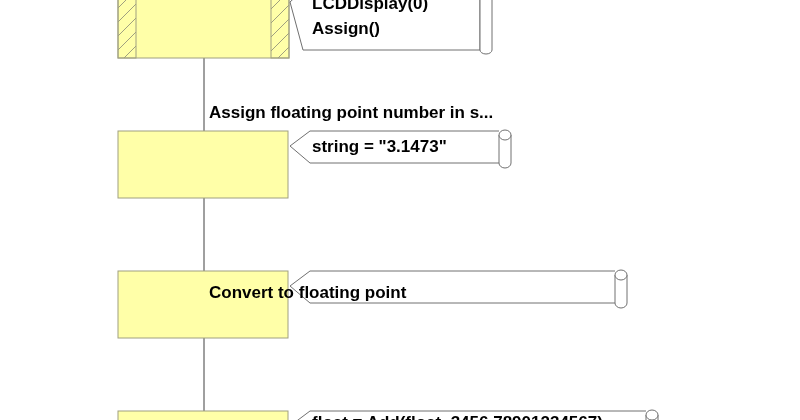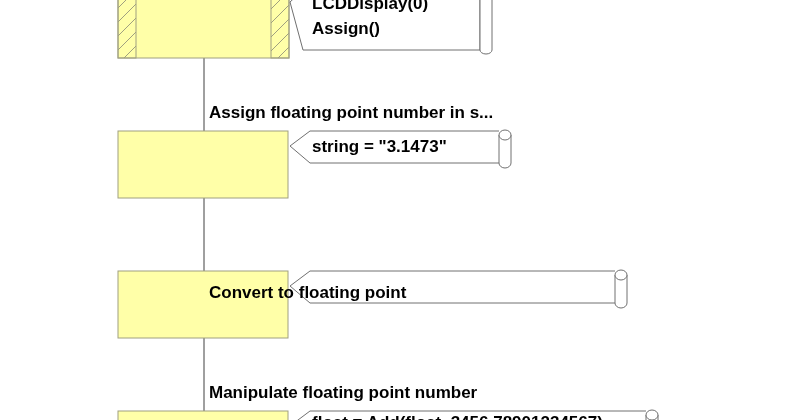--- a/index.html
+++ b/index.html
@@ -61,15 +61,14 @@
   <div class="ctext" style="left:312px; top:19px;">Assign()</div>
 
   
   <div class="label" style="left:209px; top:103px;">Assign floating point number in s...</div>
   <div class="ctext" style="left:312px; top:137px;">string = "3.1473"</div>
 
   
   <div class="label" style="left:209px; top:243px;margin-top:40px;">Convert to floating point</div>
 
   
-  <div class="label" style="left:209px; top:383px;">Manipulate floating point number</div>
   <div class="ctext" style="left:312px; top:413px;">float = Add(float, 3456.78901234567)</div>
 </div>
 
 </body></html>

